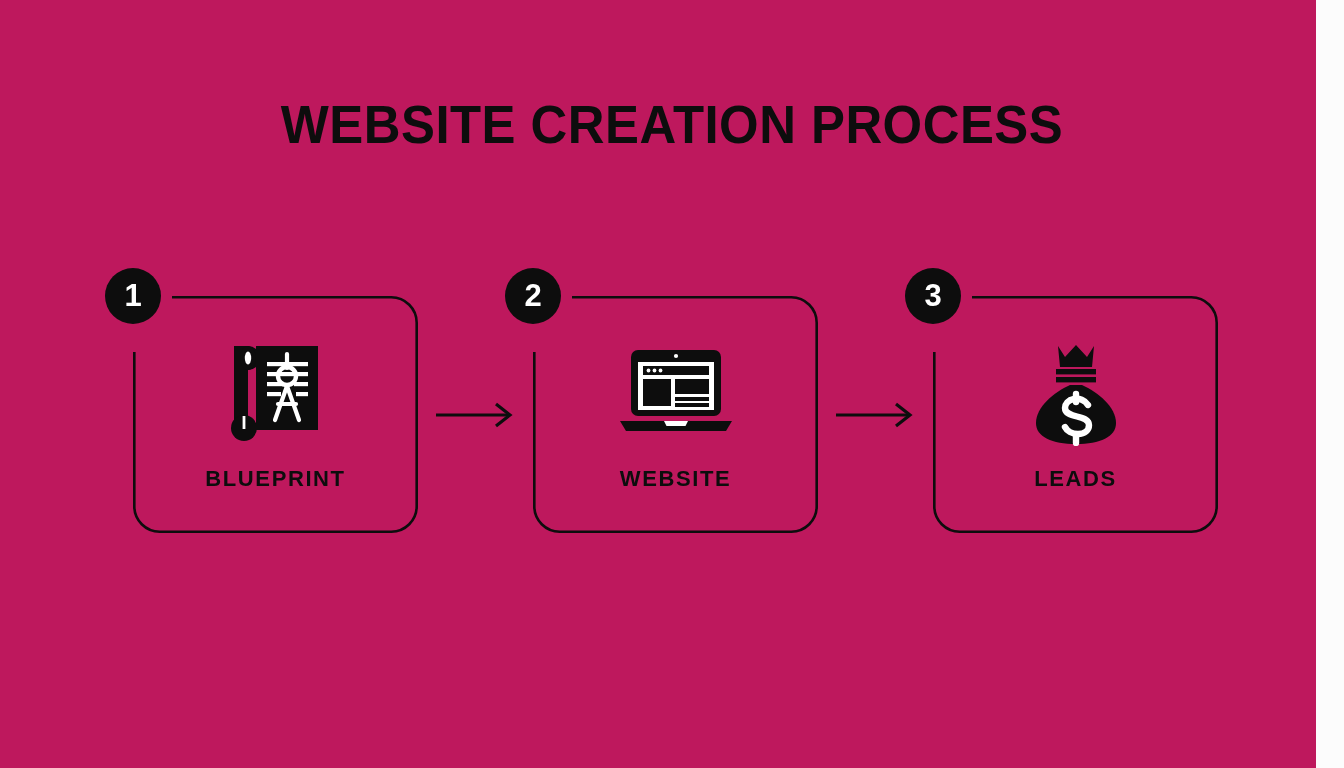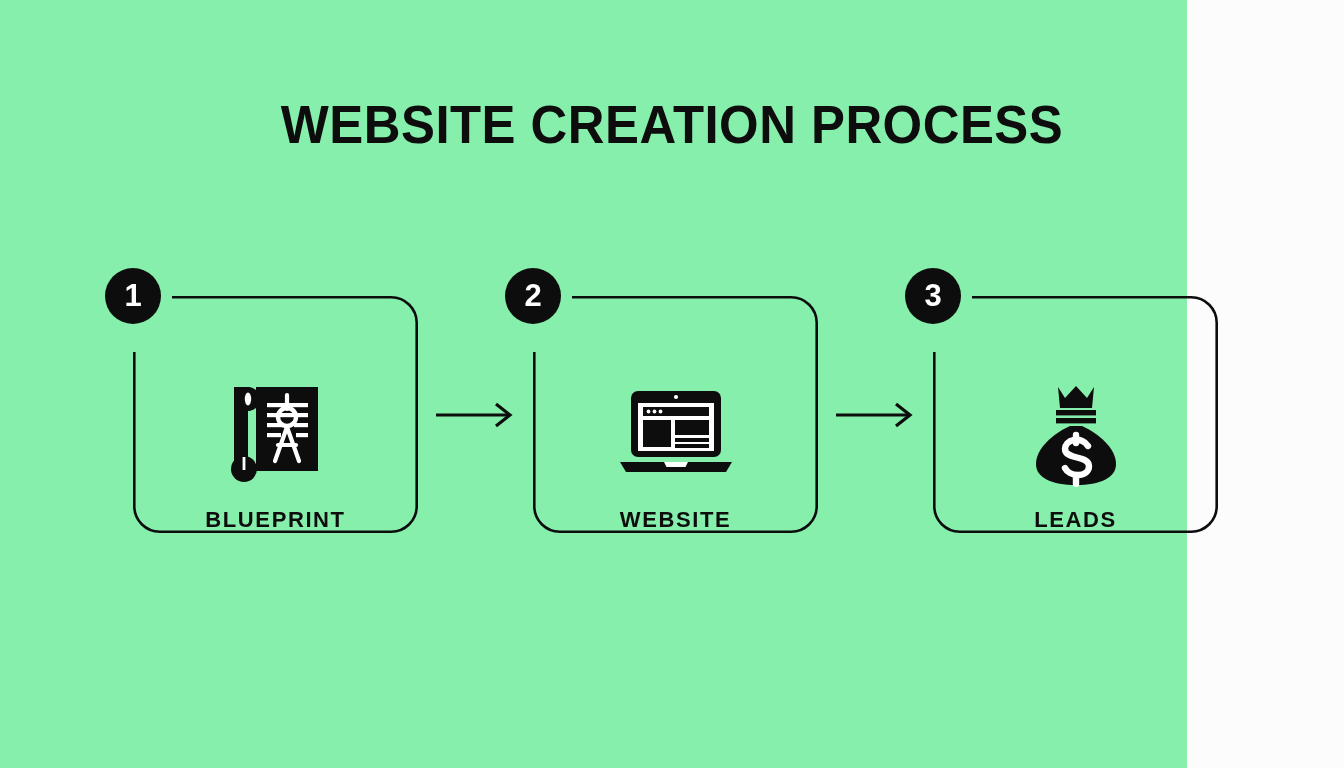--- a/index.html
+++ b/index.html
@@ -9,23 +9,23 @@
   }
   body {
     width: 1344px;
     height: 768px;
     background: #fcfcfc;
     font-family: "Liberation Sans", sans-serif;
     overflow: hidden;
   }
   .canvas {
     position: relative;
-    width: 1187px;
+    width: 1316px;
     height: 768px;
-    background: #86efac;
+    background: #be185d;
   }
 
   
   .title {
     position: absolute;
     left: 0;
     top: 96px;
     width: 1344px;
     text-align: center;
     font-family: "Liberation Sans", sans-serif;
@@ -76,21 +76,21 @@
 
   .card-body {
     position: absolute;
     left: 0;
     top: 0;
     width: 285px;
     height: 237px;
     display: flex;
     flex-direction: column;
     align-items: center;
-    justify-content: flex-end;
+    justify-content: flex-start;
   }
 
   .icon-wrap {
     margin-top: 42px;
     width: 120px;
     height: 112px;
     display: flex;
     align-items: center;
     justify-content: center;
   }

